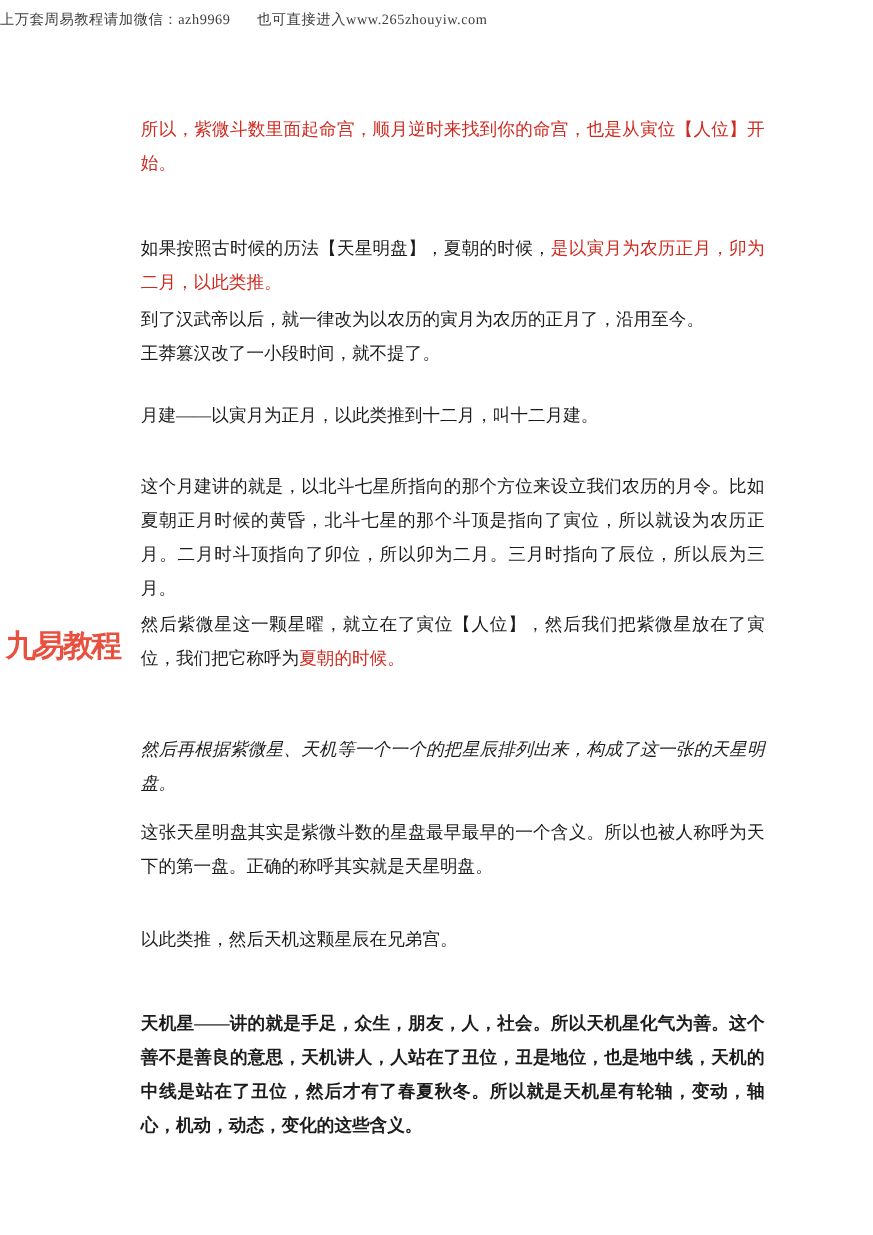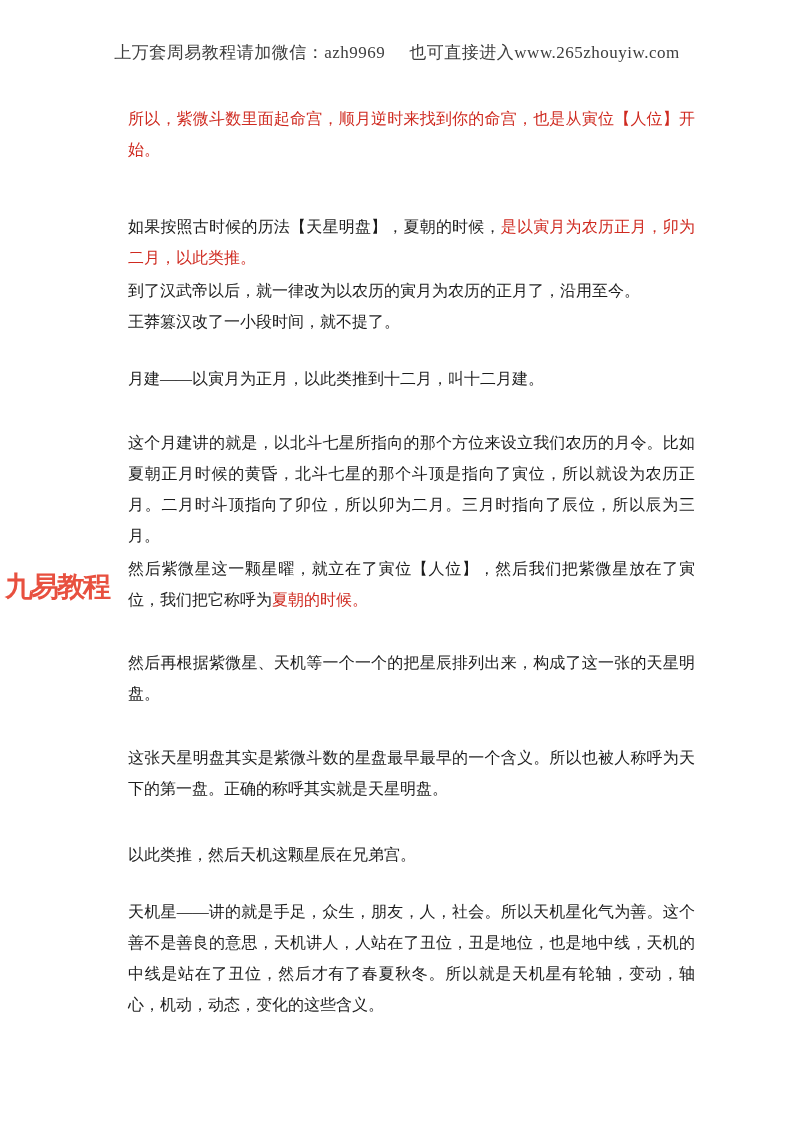--- a/index.html
+++ b/index.html
@@ -14,26 +14,25 @@
   .page {
     position: absolute;
     inset: 0;
     background: #ffffff;
   }
   .header {
     position: absolute;
     top: 9px;
     left: 0;
     width: 100%;
-    text-align: center;
-    font-size: 17px;
+    text-align: left;
+    font-size: 13px;
     letter-spacing: 0.5px;
     color: var(--header-color, #3d3d3d);
     white-space: nowrap;
-    margin-top: 32px;
   }
   .header .gap {
     display: inline-block;
     width: 24px;
   }
   .para {
     position: absolute;
     left: 117px;
     width: 567px;
     margin: 11px;
@@ -43,24 +42,24 @@
     color: var(--body-color, #1c1c1c);
   }
   .para .red { color: var(--red-color, #cf2a20); }
   .p0  { top: 92px; }
   .p1  { top: 200px; }
   .p2  { top: 264px; }
   .p3  { top: 295px; }
   .p4  { top: 352px; }
   .p5  { top: 416px; }
   .p6  { top: 542px; }
-  .p7  { top: 636px; }
+  .p7  { top: 655px; font-style: italic; }
   .p8  { top: 731px; }
   .p9  { top: 828px; }
-  .p10 { top: 885px; }
+  .p10 { top: 904px; font-weight: bold; }
   .watermark {
     position: absolute;
     left: 5px;
     top: 571px;
     font-family: "Liberation Sans", "DejaVu Sans", sans-serif;
     font-weight: bold;
     font-size: 28px;
     line-height: 1.15;
     letter-spacing: -2px;
     color: var(--wm-color, #e8503f);

